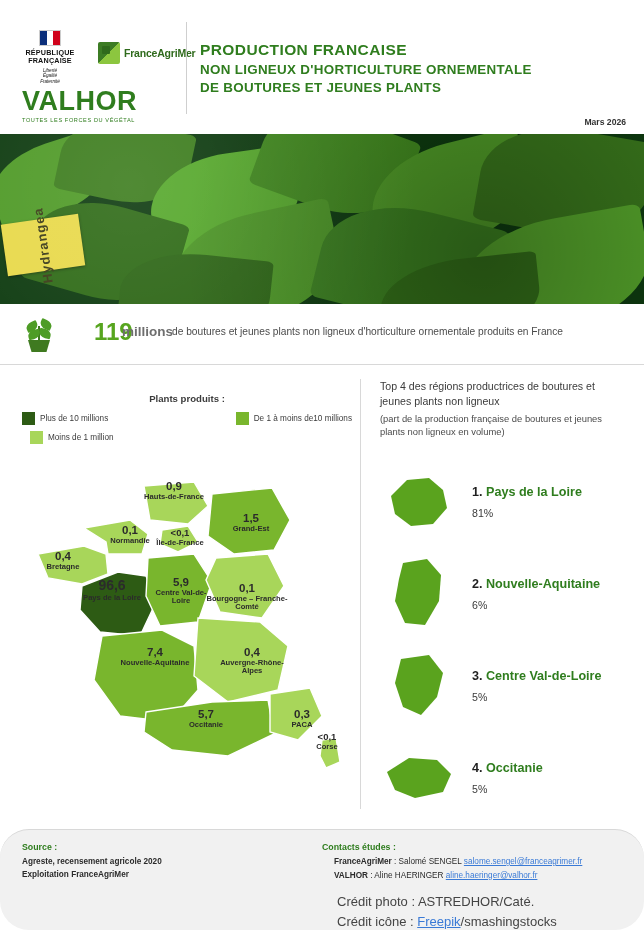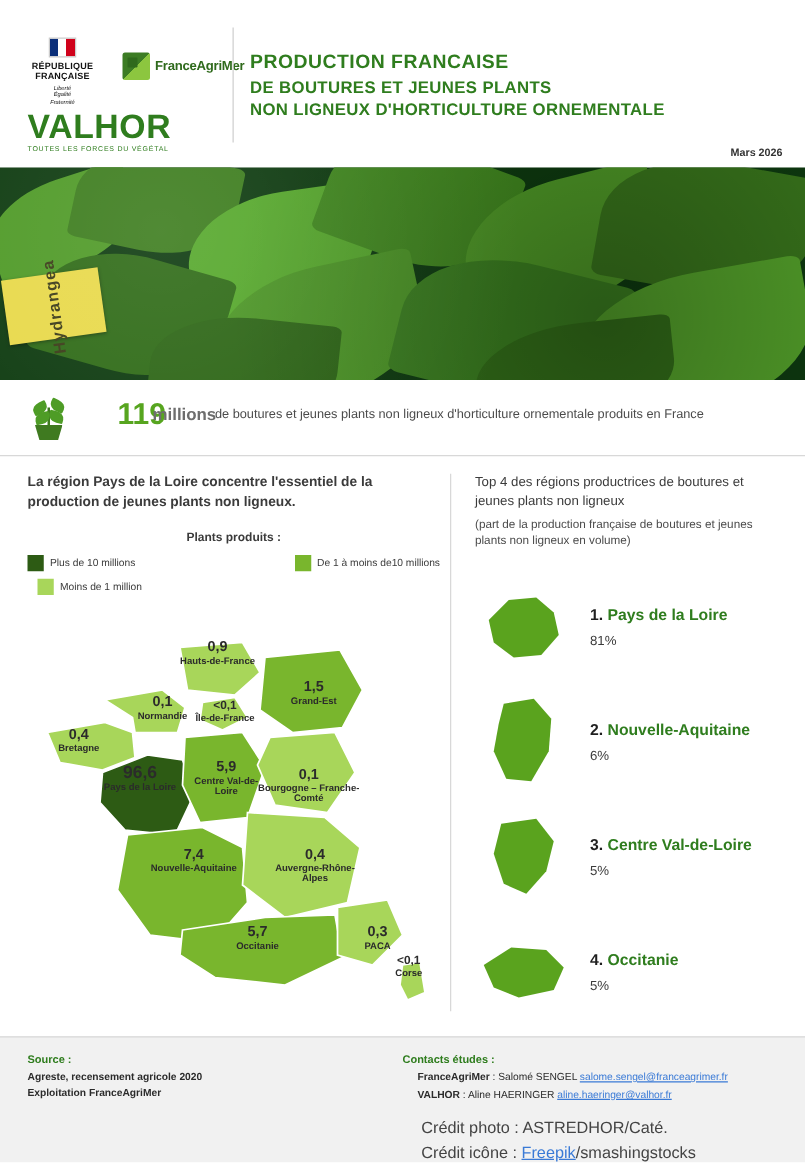--- a/index.html
+++ b/index.html
@@ -78,21 +78,21 @@
   .r-title{font-size:10.6px;font-weight:normal;color:#3b3b3b;line-height:1.45;}
   .r-sub{font-size:9.4px;color:#4b4b4b;line-height:1.4;margin-top:2px;}
   .toplist{margin-top:18px;}
   .toprow{display:flex;align-items:center;gap:14px;height:92px;}
   .tshape{width:78px;display:flex;justify-content:center;align-items:center;}
   .tmeta .rank{font-size:12.6px;font-weight:bold;color:#2f7d1e;}
   .tmeta .rank .num{color:#1f1f1f;}
   .tmeta .pct{font-size:10.6px;color:#3b3b3b;margin-top:8px;}
 
   
-  .footer{position:absolute;left:0;bottom:0;width:644px;height:100px;background:#f1f1f1;border-top:1px solid #d8d8d8;}
+  .footer{position:absolute;left:0;bottom:0;width:644px;height:100px;background:#f1f1f1;border-top:1px solid #d8d8d8;border-radius:29px;}
   .f-left{position:absolute;left:22px;top:12px;width:270px;}
   .f-right{position:absolute;left:322px;top:12px;width:300px;}
   .f-h{font-size:8.8px;font-weight:bold;color:#2f7d1e;}
   .f-l{font-size:8.2px;font-weight:bold;color:#2b2b2b;margin-top:4px;line-height:1.5;}
   .f-p{font-size:8.2px;color:#2b2b2b;margin-top:4px;line-height:1.55;margin-left:12px;}
   .f-p b{font-weight:bold;}
   .mail{color:#3a7ad6;text-decoration:underline;}
   .f-credits{position:absolute;left:337px;top:62px;font-size:13px;color:#444;line-height:1.55;}
   .f-credits a{color:#3a7ad6;text-decoration:underline;}
 </style>
@@ -113,22 +113,22 @@
         <span class="fam-text">FranceAgriMer</span>
       </div>
       <div class="valhor">
         <div class="valhor-name">VALHOR</div>
         <div class="valhor-tag">TOUTES LES FORCES DU VÉGÉTAL</div>
       </div>
     </div>
     <div class="hdr-sep"></div>
     <div class="title-block">
       <div class="title-main">PRODUCTION FRANCAISE</div>
+      <div class="title-sub">NON LIGNEUX D'HORTICULTURE ORNEMENTALE</div>
       <div class="title-sub">DE BOUTURES ET JEUNES PLANTS</div>
-      <div class="title-sub">NON LIGNEUX D'HORTICULTURE ORNEMENTALE</div>
     </div>
     <div class="date">Mars 2026</div>
   </div>
 
   <div class="photo">
     <div class="leaf" style="left:-10px;top:10px;width:120px;height:70px;transform:rotate(-18deg);background:#4f9a27;"></div>
     <div class="leaf" style="left:60px;top:-12px;width:130px;height:80px;transform:rotate(12deg);background:#3d7d1e;"></div>
     <div class="leaf" style="left:150px;top:20px;width:150px;height:95px;transform:rotate(-8deg);background:#56a82c;"></div>
     <div class="leaf" style="left:260px;top:-18px;width:150px;height:95px;transform:rotate(20deg);background:#41891f;"></div>
     <div class="leaf" style="left:370px;top:10px;width:160px;height:100px;transform:rotate(-14deg);background:#4f9a27;"></div>
@@ -156,21 +156,20 @@
     </div>
     <div class="keynum">119</div>
     <div class="keyunit">millions</div>
     <div class="keytext">de boutures et jeunes plants non ligneux d'horticulture ornementale produits en France</div>
   </div>
 
   <div class="main">
     <div class="vsep"></div>
 
     <div class="left">
-      <div class="lead">La région Pays de la Loire concentre l'essentiel de la production de jeunes plants non ligneux.</div>
       <div class="legend-title">Plants produits :</div>
       <div class="legend">
         <div class="leg">
             <span class="sw" style="background:#2d5b14"></span>
             <span>Plus de 10 millions</span>
           </div>
         <div class="leg">
             <span class="sw" style="background:#79b62d"></span>
             <span>De 1 à moins de10 millions</span>
           </div>

